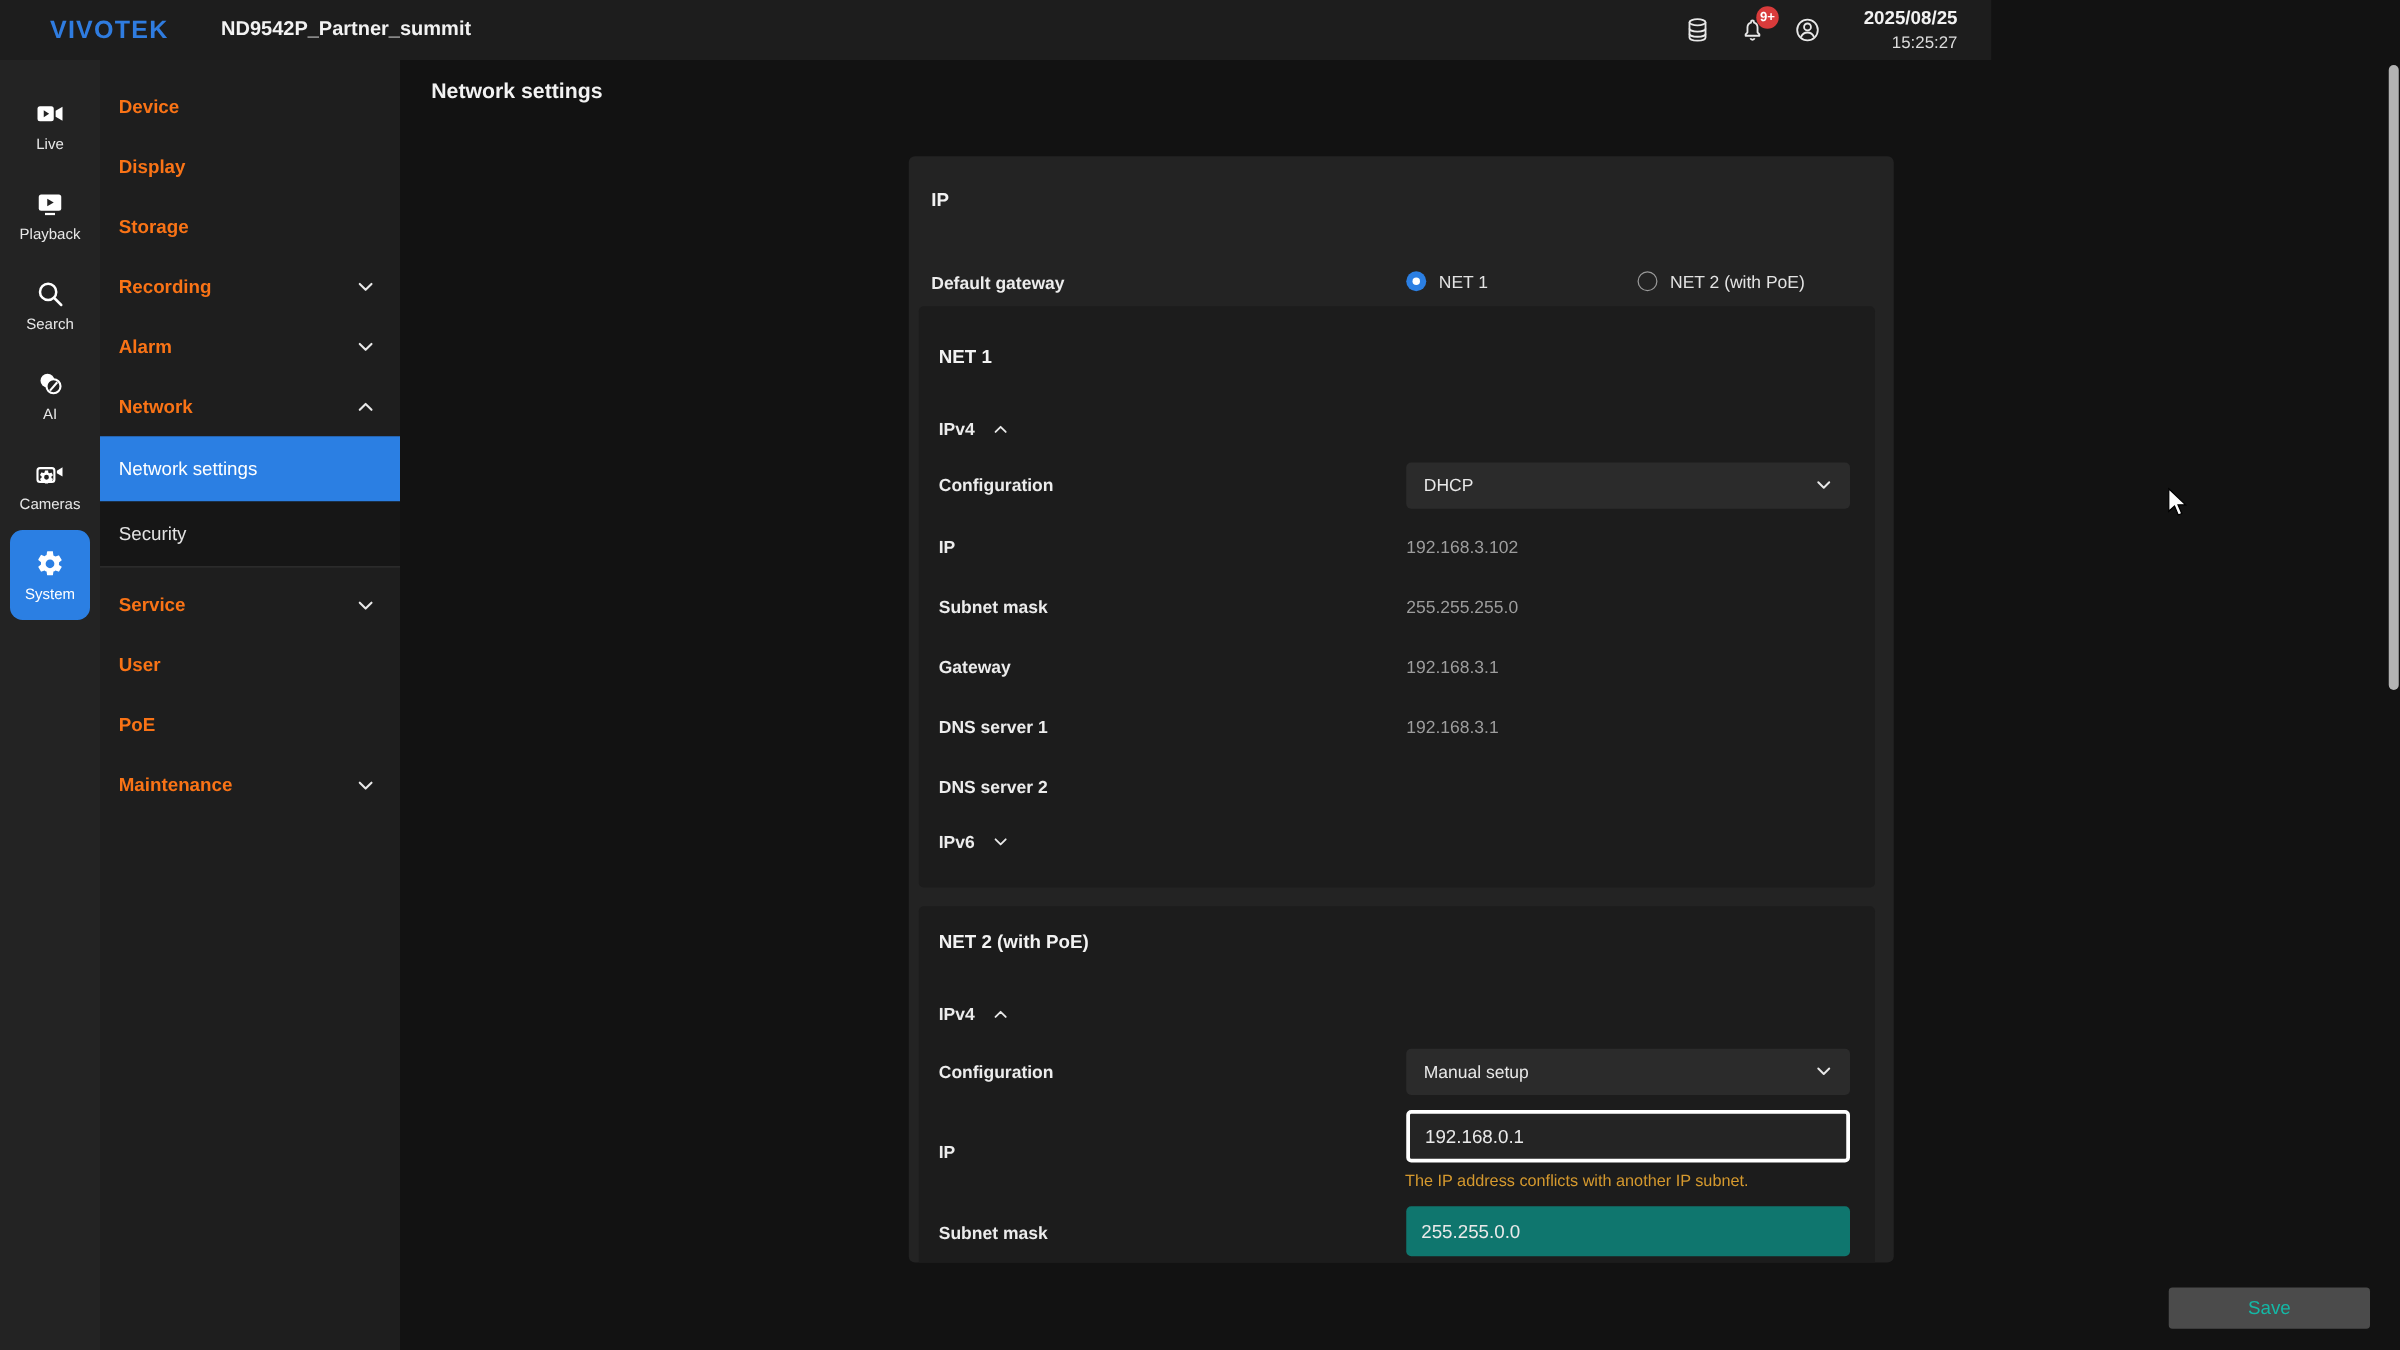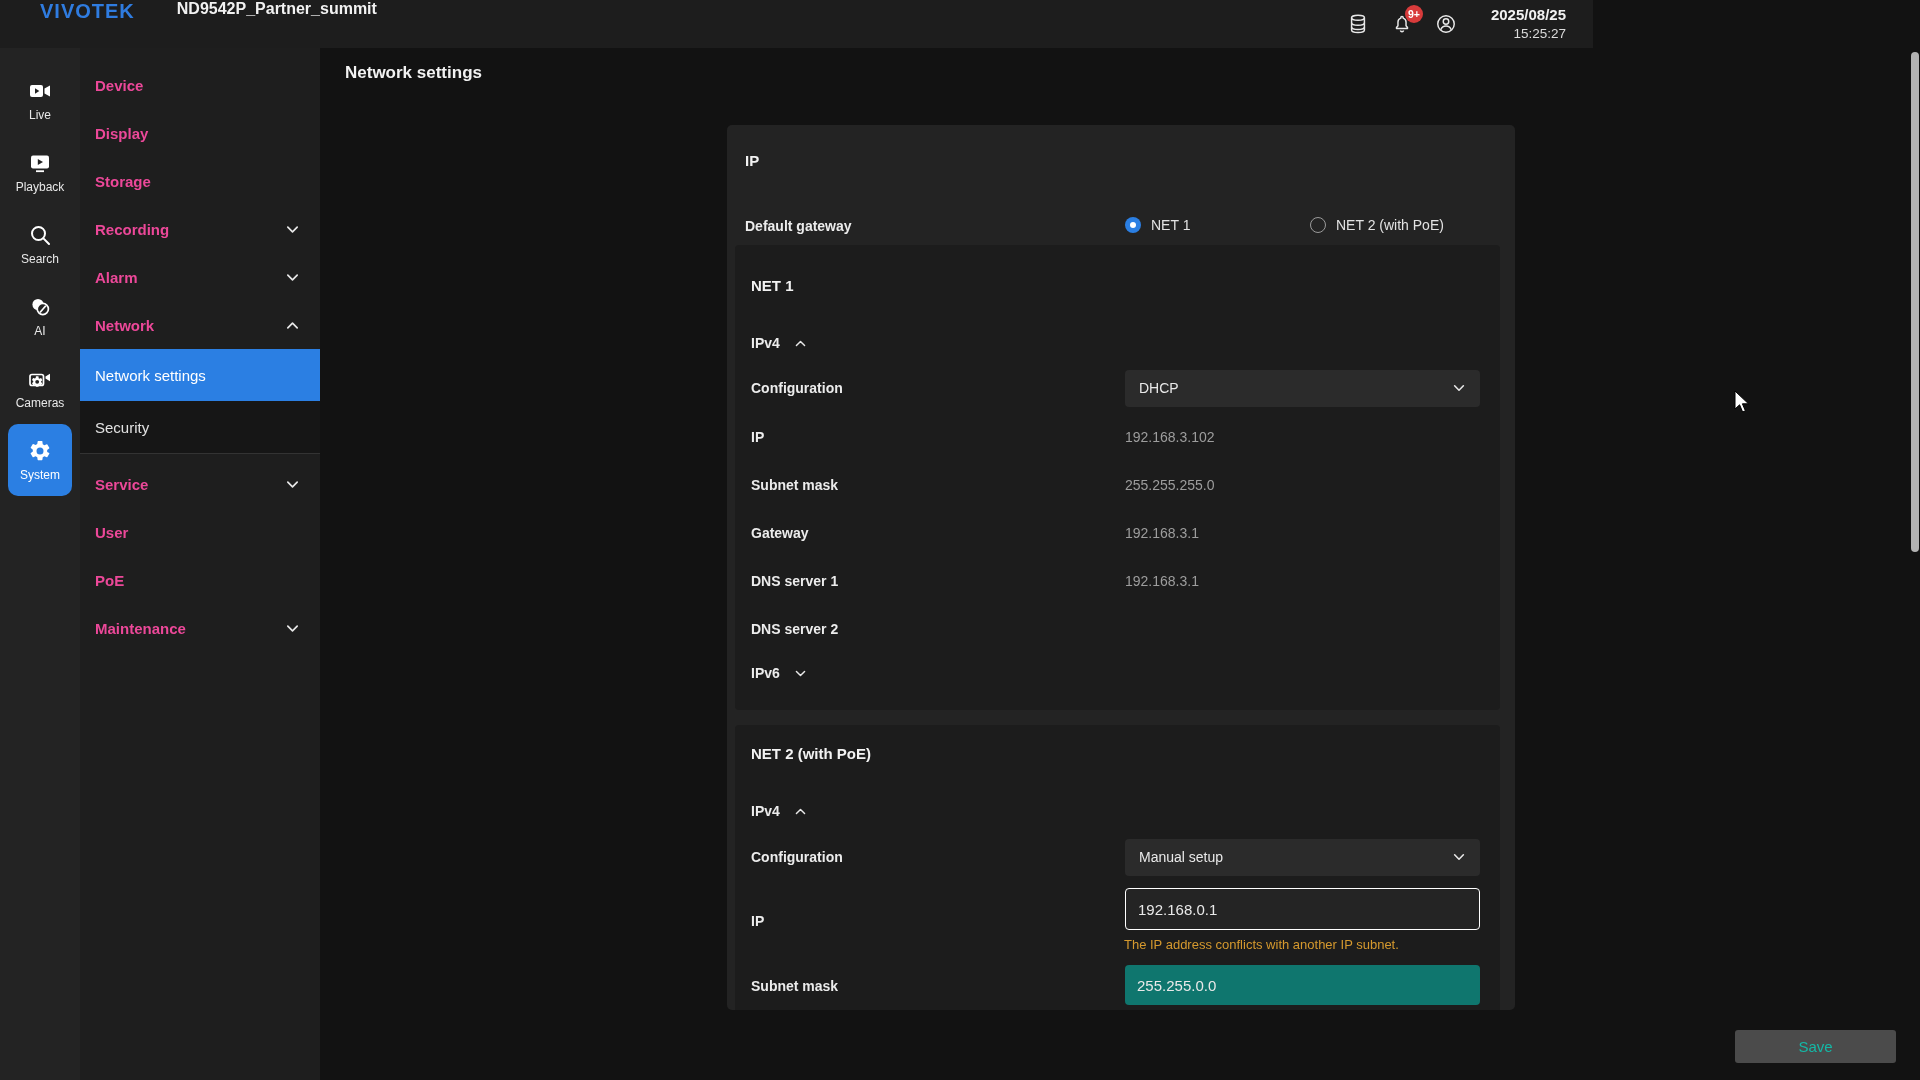--- a/index.html
+++ b/index.html
@@ -1,21 +1,21 @@
 <!DOCTYPE html>
 <html><head>
 <meta charset="utf-8">
 <style>
   * { margin:0; padding:0; box-sizing:border-box; }
   html,body { width:1920px; height:1080px; overflow:hidden; background:#121212;
     font-family:"Liberation Sans", sans-serif; color:#e8e8e8; }
 
   
   .topbar { position:absolute; left:0; top:0; width:1593px; height:48px; background:#1d1d1d;
-    display:flex; z-index:30; }
+    display:flex; align-items:center; z-index:30; }
   .brand { margin-left:40px; font-size:20px; font-weight:900; letter-spacing:1px;
     color:#2f7ce0; font-style:normal; }
   .device-title { margin-left:42px; font-size:16px; font-weight:700; color:#f2f2f2; }
   .topbar-right { position:absolute; right:27px; top:0; height:48px; display:flex; align-items:center; gap:18px; }
   .tb-icon { width:26px; height:26px; position:relative; display:flex; align-items:center; justify-content:center; cursor:pointer; }
   .tb-icon svg { width:22px; height:22px; }
   .badge { position:absolute; top:-6px; right:-8px; min-width:18px; height:18px; border-radius:9px;
     background:#d83b3b; color:#fff; font-size:10.5px; font-weight:700; display:flex; align-items:center;
     justify-content:center; padding:0 3px; }
   .datetime { margin-left:14px; text-align:right; line-height:1.3; }
@@ -30,21 +30,21 @@
   .rail-item .ric { width:24px; height:24px; display:flex; align-items:center; justify-content:center; }
   .rail-item .ric svg { width:24px; height:24px; }
   .rail-label { font-size:12px; color:#e8e8e8; }
   .rail-item.active { background:#2b7fe3; }
   .rail-item.active .rail-label { color:#fff; }
 
   
   .submenu { position:absolute; left:80px; top:48px; width:240px; height:1032px; background:#1e1e1e; z-index:20;
     padding-top:13px; }
   .sm-item { height:48px; display:flex; align-items:center; padding:0 20px 0 15px; font-size:15px;
-    font-weight:700; color:#ec4899; cursor:pointer; position:relative; }
+    font-weight:700; color:#f97316; cursor:pointer; position:relative; }
   .sm-item .chev { margin-left:auto; display:flex; }
   .sm-group { background:#161616; border-bottom:1px solid #333; margin-bottom:6px; }
   .sm-child { height:52px; display:flex; align-items:center; padding-left:15px; font-size:15px;
     font-weight:400; color:#e2e2e2; cursor:pointer; }
   .sm-child.active { background:#2b7fe3; color:#fff; }
 
   
   .main { position:absolute; left:320px; top:48px; width:1600px; height:1032px; background:#121212; }
   .page-title { position:absolute; left:25px; top:15px; font-size:17px; font-weight:700; color:#f2f2f2; }
 
@@ -68,21 +68,21 @@
   .flabel { font-size:14px; font-weight:600; color:#ececec; }
   .collapser { display:flex; align-items:center; gap:14px; cursor:pointer; }
   .ctrl { position:absolute; left:374px; width:355px; display:flex; align-items:center; }
   .value { font-size:14px; color:#9d9d9d; }
   .select { width:355px; height:37px; background:#2b2b2b; border-radius:4px; display:flex;
     align-items:center; justify-content:space-between; padding:0 14px; cursor:pointer; }
   .select .sval { font-size:14px; color:#e9e9e9; }
 
   .text-input { position:absolute; width:355px; background:#0f766e; border:none; border-radius:4px;
     color:#e9e9e9; font-size:15px; font-family:"Liberation Sans", sans-serif; padding:0 12px; }
-  .ip-input { left:390px; top:163px; height:42px; background:#242424; border:1px solid #ffffff; }
+  .ip-input { left:390px; top:163px; height:42px; background:#242424; border:3px solid #ffffff; }
   .subnet-input { left:390px; top:240px; height:40px; }
   .ip-error { position:absolute; left:389px; top:212px; font-size:13px; color:#d5992e; }
   .lbl-ip2 { position:absolute; left:16px; top:188px; }
   .lbl-sub2 { position:absolute; left:16px; top:253px; }
 
   .save-btn { position:absolute; left:1415px; top:982px; width:161px; height:33px; background:#4b4b4b;
     border:none; border-radius:3px; color:#14b8a6; font-size:15px; font-family:"Liberation Sans", sans-serif;
     cursor:default; }
 
   .scrollbar { position:absolute; left:1911px; top:52px; width:8px; height:500px; background:#b3b3b3;

